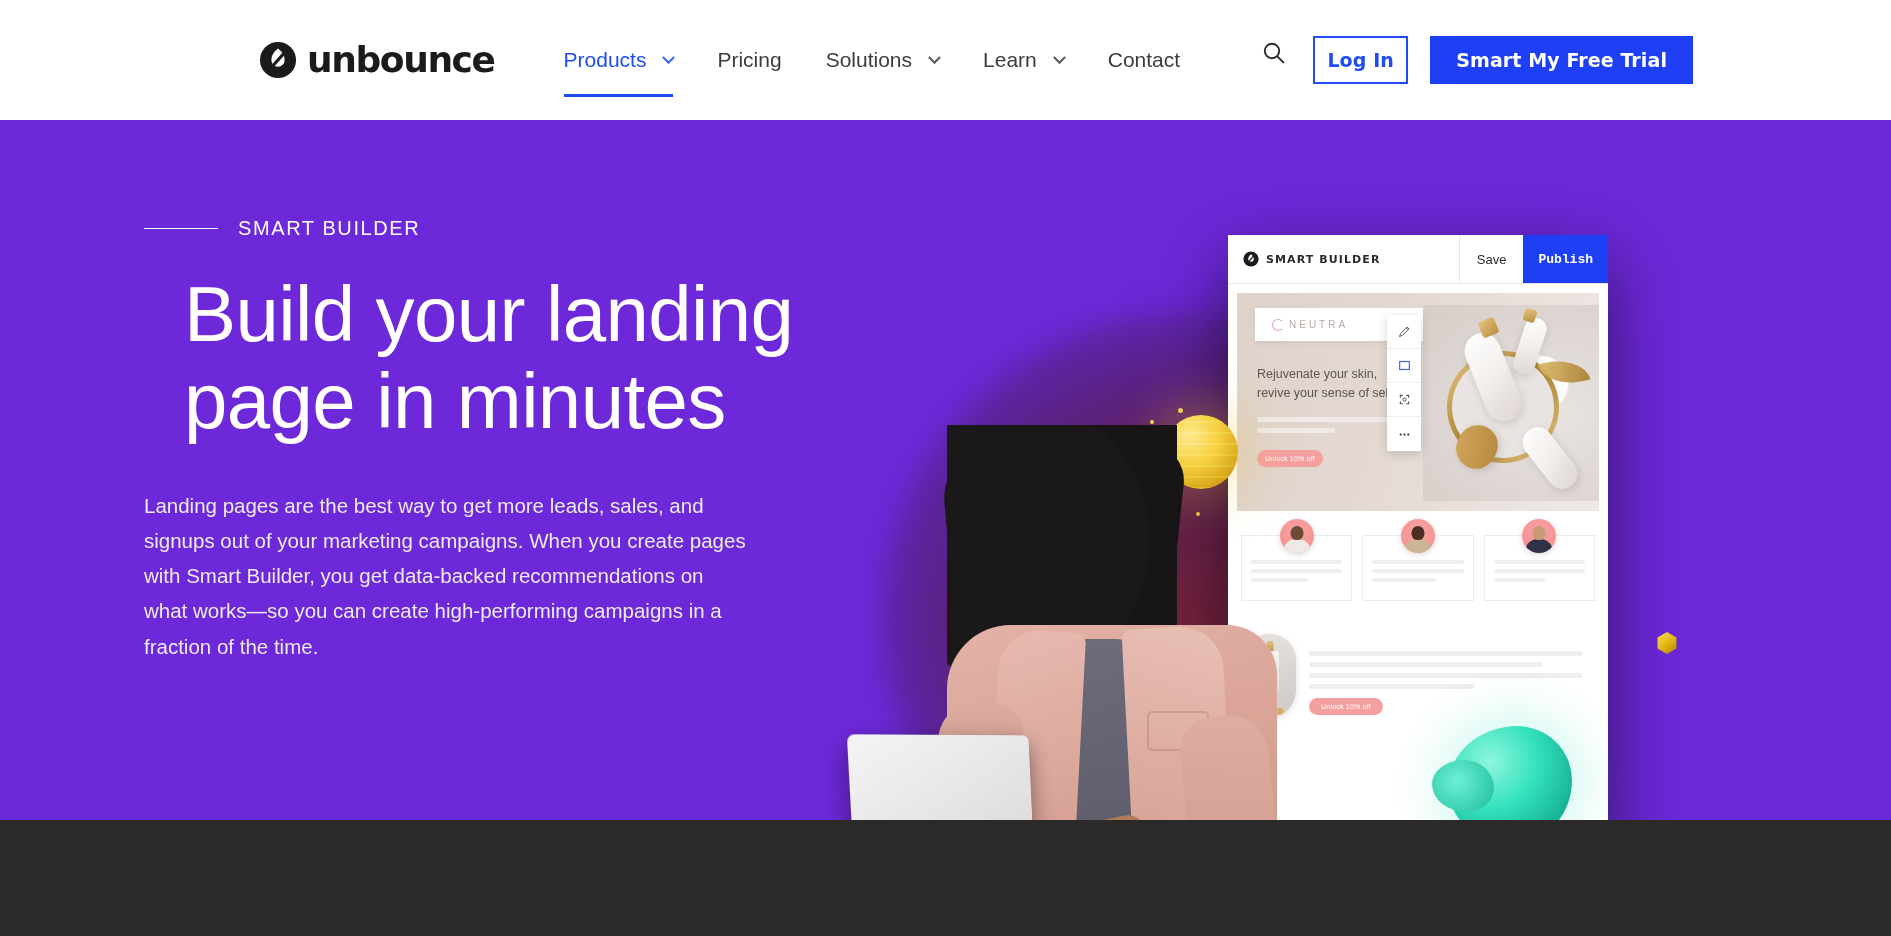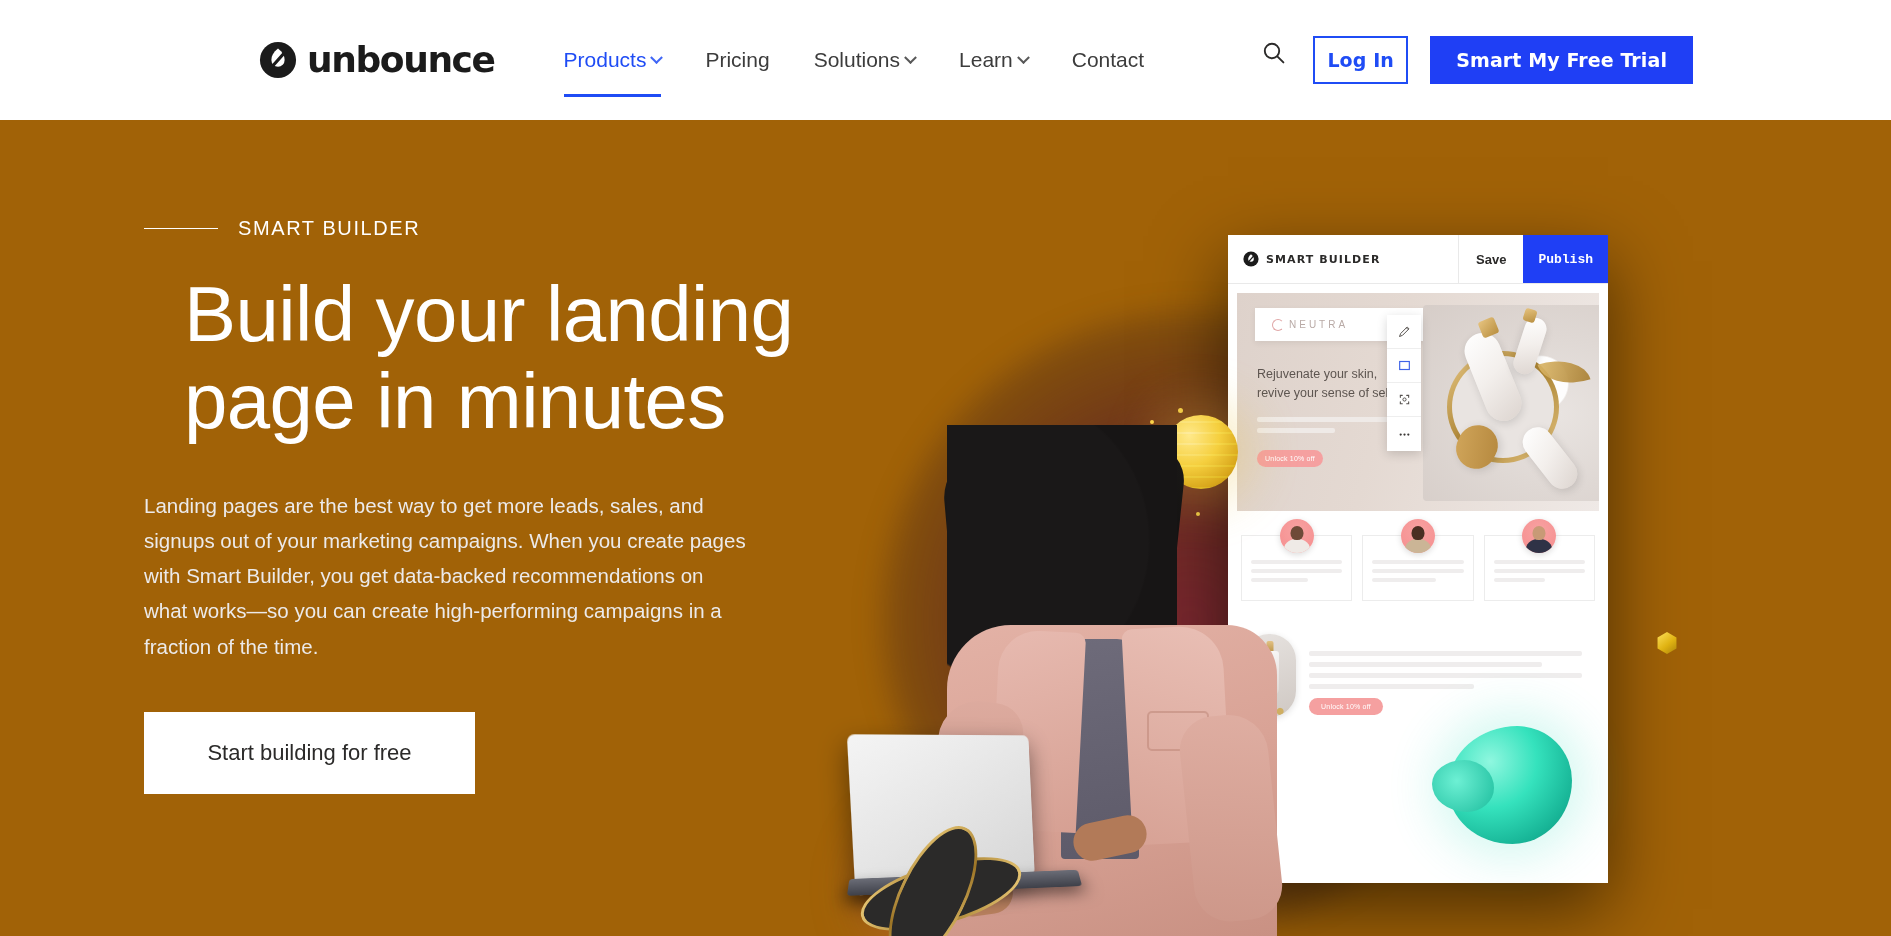--- a/index.html
+++ b/index.html
@@ -32,21 +32,21 @@
     font-family:"DejaVu Sans",sans-serif;
     line-height:1;
   }
   .nav{
     display:flex;align-items:center;
     margin-left:47px;
     height:100%;
   }
   .nav-item{
     position:relative;
-    display:flex;align-items:center;gap:6px;
+    display:flex;align-items:center;gap:18px;
     height:100%;
     padding:16px 22px;
     font-size:21px;
     color:#3c3c3c;
     cursor:pointer;
     white-space:nowrap;
     font-family:"Liberation Sans",sans-serif;
   }
   .nav-item.is-active{color:#1f4cf5;}
   .nav-item.is-active::after{
@@ -88,22 +88,22 @@
     font-size:19px;font-weight:700;
     letter-spacing:.1px;
     cursor:pointer;
     white-space:nowrap;
     font-family:"DejaVu Sans",sans-serif;
   }
 
   
   .hero{
     position:absolute;left:0;top:120px;
-    width:1891px;height:816px;
-    background:#a16207;
+    width:1891px;height:700px;
+    background:#6d28d9;
     overflow:hidden;
   }
   
   .glow-maroon{
     position:absolute;left:880px;top:190px;
     width:620px;height:620px;
     border-radius:50%;
     background:radial-gradient(circle at 50% 50%,
       rgba(120,35,50,.95) 0%,
       rgba(85,28,40,.72) 38%,
@@ -179,21 +179,21 @@
   }
   .mock-bar-logo{display:flex;align-items:center;gap:7px;padding-left:15px;}
   .mock-bar-mark{width:16px;height:16px;display:block;}
   .mock-bar-title{
     font-size:11px;letter-spacing:1.1px;color:#2b2a29;font-weight:700;
     font-family:"DejaVu Sans",sans-serif;
   }
   .mock-bar-actions{margin-left:auto;display:flex;align-items:stretch;height:100%;}
   .mock-save{
     display:flex;align-items:center;justify-content:center;
-    padding:0 17px;font-size:13px;color:#2b2a29;font-weight:700;
+    padding:0 17px;font-size:13px;color:#2b2a29;font-weight:400;
     border-left:1px solid #e9e9e9;cursor:pointer;
     font-family:"Liberation Sans",sans-serif;
   }
   .mock-publish{
     display:flex;align-items:center;justify-content:center;
     padding:0 15px;background:#1f3ff5;color:#fff;
     font-size:13px;font-weight:700;cursor:pointer;
     font-family:Liberation Mono, monospace;
     text-align:center;
   }
@@ -559,21 +559,20 @@
 
     <div class="glow-maroon"></div>
 
     <div class="hero-copy">
       <div class="eyebrow">
         <span class="eyebrow-rule"></span>
         <span class="eyebrow-text">SMART BUILDER</span>
       </div>
       <h1 class="hero-title">Build your landing page in minutes</h1>
       <p class="hero-body">Landing pages are the best way to get more leads, sales, and signups out of your marketing campaigns. When you create pages with Smart Builder, you get data-backed recommendations on what works—so you can create high-performing campaigns in a fraction of the time.</p>
-      <button class="btn-hero">Start building for free</button>
     </div>
 
     <div class="hero-art">
 
       <div class="orb-gold"></div>
       <div class="sparkles" style="left:292px;top:282px;width:120px;height:120px;">
         <i class="sp" style="left:6px;top:42px;width:5px;height:5px;"></i>
         <i class="sp" style="left:18px;top:18px;width:4px;height:4px;"></i>
         <i class="sp" style="left:30px;top:58px;width:6px;height:6px;"></i>
         <i class="sp" style="left:12px;top:76px;width:4px;height:4px;"></i>

